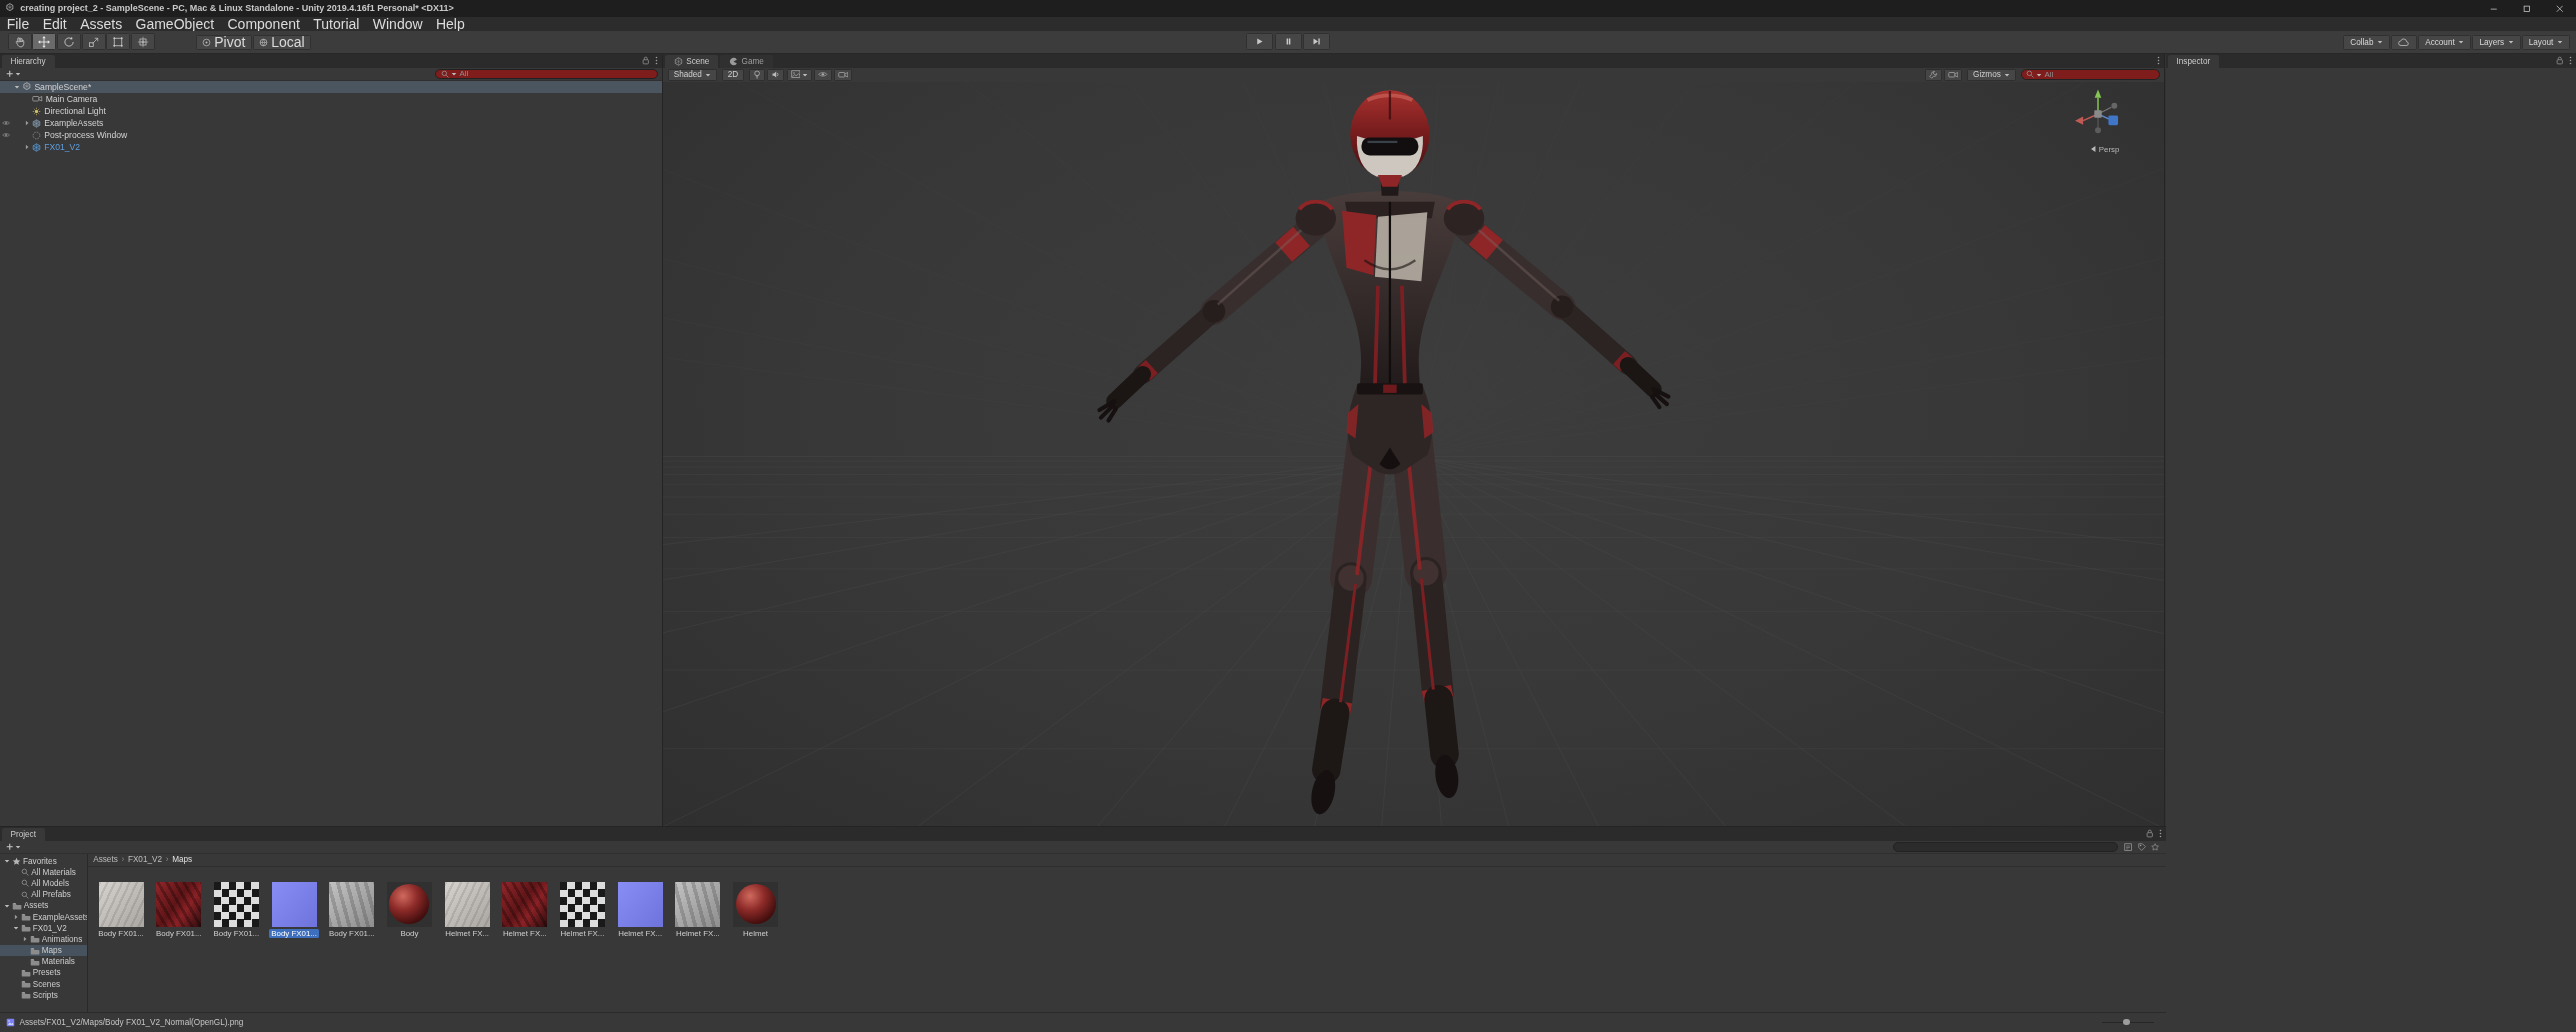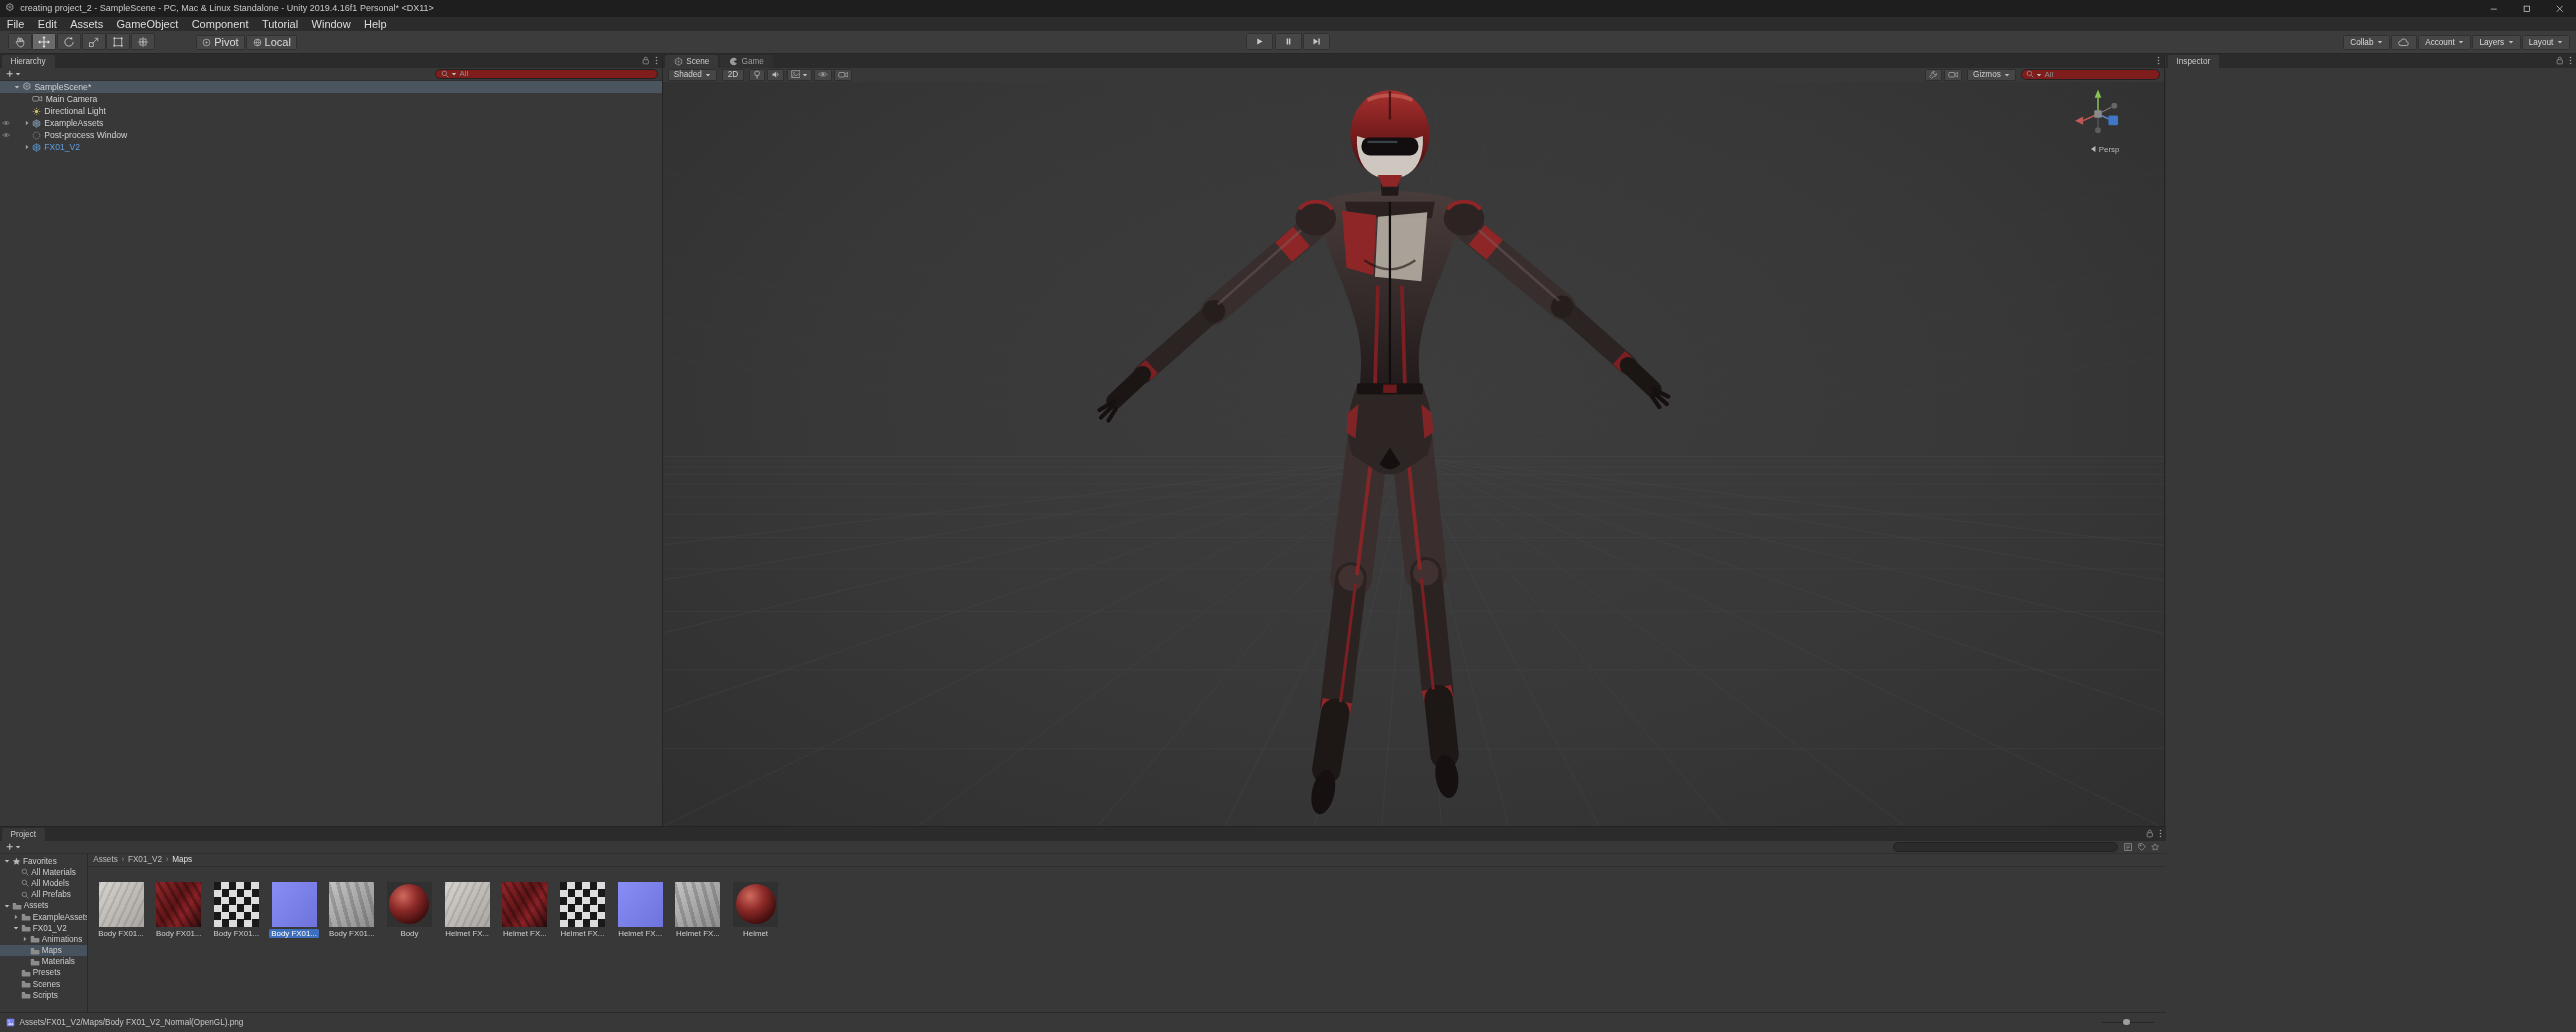--- a/index.html
+++ b/index.html
@@ -4,39 +4,39 @@
 <style>
   *{box-sizing:border-box;margin:0;padding:0;}
   html,body{width:2576px;height:1032px;overflow:hidden;background:#282828;
     font-family:"Liberation Sans","DejaVu Sans",sans-serif;}
   #root{position:absolute;inset:0;background:#333;}
 
   
   .title-bar{position:absolute;left:0;top:0;right:0;height:16.5px;background:#1e1e1e;
     display:flex;align-items:center;color:#c9c9c9;font-size:9px;}
   .app-icon{margin:0 6px 0 4.5px;}
-  .title-text{white-space:nowrap;}
+  .title-text{white-space:nowrap;font-weight:bold;}
   .win-controls{margin-left:auto;display:flex;height:100%;}
   .win-btn{width:33px;height:100%;display:flex;align-items:center;justify-content:center;}
 
   
   .menu-bar{position:absolute;top:16.5px;left:0;right:0;height:15px;background:#2c2c2c;
-    display:flex;align-items:center;font-size:11px;color:#dcdcdc;border-bottom:0.7px solid #242424;}
+    display:flex;align-items:center;font-size:14px;color:#dcdcdc;border-bottom:0.7px solid #242424;}
   .menu-item{padding:1.5px 6.7px;cursor:default;}
 
   
   .main-toolbar{position:absolute;top:31px;left:0;right:0;height:22.5px;background:#3c3c3c;
     border-bottom:0.7px solid #272727;}
   .tool-group{position:absolute;left:7.5px;top:2.2px;display:flex;gap:0.7px;}
   .tool-btn{width:24px;height:17px;display:flex;align-items:center;justify-content:center;
     background:#464646;border:0.7px solid #303030;border-radius:1.5px;}
   .tool-btn.active{background:#6a6a6a;}
   .pivot-group{position:absolute;left:196px;top:3.7px;display:flex;gap:1.5px;}
   .small-btn{height:15px;padding:0 5.2px;display:flex;align-items:center;gap:3px;background:#464646;
-    border:0.7px solid #303030;border-radius:1.5px;font-size:11px;color:#dadada;}
+    border:0.7px solid #303030;border-radius:1.5px;font-size:14px;color:#dadada;}
   .play-group{position:absolute;left:50%;transform:translateX(-50%);top:2.2px;display:flex;gap:1.5px;}
   .play-btn{width:27px;height:17px;display:flex;align-items:center;justify-content:center;
     background:#464646;border:0.7px solid #303030;border-radius:1.5px;}
   .tb-right{position:absolute;right:6px;top:3.7px;display:flex;gap:1px;align-items:center;}
   .dd-btn{height:15px;padding:0 6px;background:#464646;border:0.7px solid #303030;border-radius:1.5px;
     font-size:8.2px;color:#dadada;display:flex;gap:3.7px;align-items:center;}
 
   
   .panel{position:absolute;background:#383838;}
   .tab-strip{height:13.5px;background:#2b2b2b;display:flex;align-items:flex-end;}

